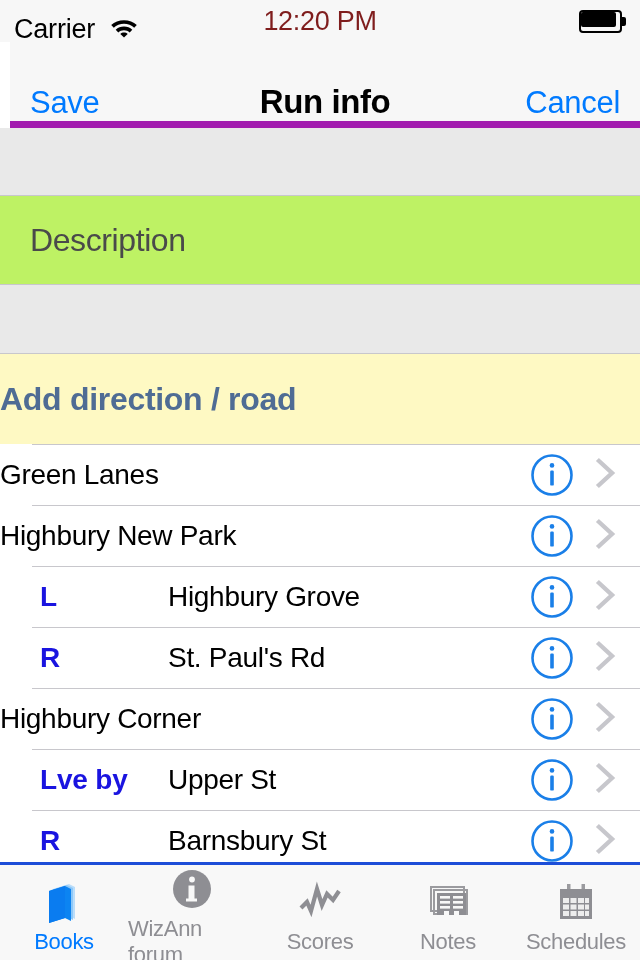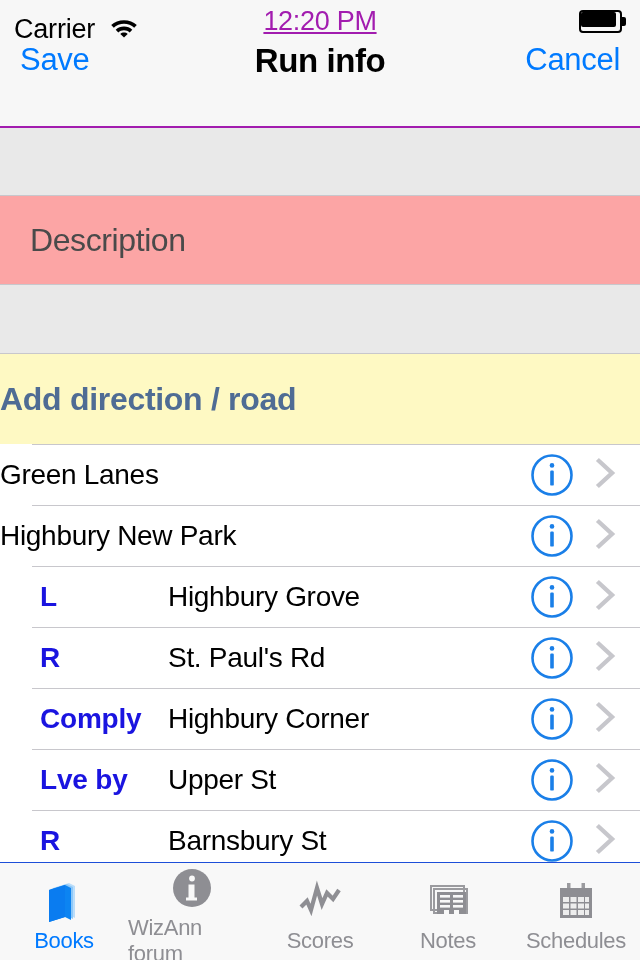--- a/index.html
+++ b/index.html
@@ -16,64 +16,63 @@
   .status-bar {
     height: 42px; background: #f7f7f7;
     display: flex; align-items: center;
     padding: 0 14px; position: relative;
   }
   .status-left { display: flex; align-items: center; gap: 14px; margin-top: 16px; }
   .status-carrier { font-size: 27px; color: #000; letter-spacing: -0.2px; }
   .wifi-icon { display: block; }
   .status-time {
     position: absolute; left: 0; right: 0; text-align: center;
-    font-size: 27px; color: #a21caf; font-weight: 500; letter-spacing: -0.3px;
+    font-size: 27px; color: #7f1d1d; font-weight: 500; letter-spacing: -0.3px;
     pointer-events: none;
-    text-decoration: underline;
   }
   .status-right { margin-left: auto; display: flex; align-items: center; }
   .battery { position: relative; width: 47px; height: 23px; }
   .battery-body {
     position: absolute; left: 0; top: 0; width: 43px; height: 23px;
     border: 2px solid #000; border-radius: 4px;
   }
   .battery-fill {
     position: absolute; left: 2px; top: 2px; width: 35px; height: 15px;
     background: #000; border-radius: 2px;
   }
   .battery-cap {
     position: absolute; right: 0; top: 7px; width: 4px; height: 9px;
     background: #000; border-radius: 0 2px 2px 0;
   }
 
   
   .nav-bar {
     height: 86px; background: #f7f7f7;
-    border-bottom: 2px solid #a21caf;
-    display: flex; align-items: flex-start; justify-content: space-between;
-    padding: 0 20px; position: relative;
+    border-bottom: 7px solid #a21caf;
+    display: flex; align-items: flex-end; justify-content: space-between;
+    padding: 0 20px; position: relative; margin-left: 10px;
   }
   .nav-btn {
     font-size: 31px; color: #007aff; cursor: pointer;
     background: none; border: none; font-family: inherit;
     letter-spacing: -0.3px;
   }
   .nav-title {
     position: absolute; left: 0; right: 0; text-align: center;
     font-size: 33px; font-weight: bold; color: #000;
     pointer-events: none; letter-spacing: -0.4px;
   }
 
   
   .gap { background: #e9e9e9; border-bottom: 1px solid #c8c7cc; }
   .gap-top { height: 68px; border-top: none; }
   .gap-mid { height: 70px; border-top: 1px solid #c8c7cc; }
 
   .desc-row {
-    height: 88px; background: #fca5a5;
+    height: 88px; background: #bef264;
     display: flex; align-items: center; padding: 12px 30px;
     gap: 6px; cursor: pointer;
   }
   .desc-label { font-size: 32px; color: #4a4a4a; letter-spacing: -0.4px; }
   .desc-value {
     font-size: 32px; color: #1a14e0; letter-spacing: -0.4px;
     white-space: nowrap; overflow: hidden; text-overflow: ellipsis;
   }
 
   
@@ -108,21 +107,21 @@
   }
   .info-icon {
     width: 44px; height: 44px; flex: 0 0 44px;
     margin-right: 14px; cursor: pointer;
   }
   .chevron { width: 34px; flex: 0 0 34px; margin-right: 18px; }
 
   
   .tab-bar {
     position: absolute; left: 0; bottom: 0; width: 640px; height: 98px;
-    background: #f8f8f8; border-top: 1px solid #1d4ed8;
+    background: #f8f8f8; border-top: 3px solid #1d4ed8;
     display: flex;
   }
   .tab {
     flex: 1; display: flex; flex-direction: column;
     align-items: center; justify-content: center; gap: 2px;
     cursor: pointer; padding-top: 6px;
   }
   .tab-icon { height: 50px; display: flex; align-items: center; justify-content: center; }
   .tab-label { font-size: 22px; color: #8e8e93; letter-spacing: -0.3px; }
   .tab.active .tab-label { color: #007aff; }
@@ -212,21 +211,20 @@
         <span class="info-icon"><svg width="44" height="44" viewBox="0 0 44 44">
   <circle cx="22" cy="22" r="19.5" fill="none" stroke="#1a7fe8" stroke-width="2.6"></circle>
   <circle cx="22" cy="12.4" r="2.3" fill="#1a7fe8"></circle>
   <rect x="20.2" y="17.6" width="3.6" height="15" rx="1.2" fill="#1a7fe8"></rect>
 </svg></span>
         <span class="chevron"><svg width="34" height="34" viewBox="0 0 34 34">
   <path d="M11 5 L24 17 L11 29" fill="none" stroke="#c7c7cc" stroke-width="4.4" stroke-linecap="square" stroke-linejoin="miter"></path>
 </svg></span>
       </div>
       <div class="list-row">
-        <span class="row-dir">Comply</span>
         <span class="row-road">Highbury Corner</span>
         <span class="info-icon"><svg width="44" height="44" viewBox="0 0 44 44">
   <circle cx="22" cy="22" r="19.5" fill="none" stroke="#1a7fe8" stroke-width="2.6"></circle>
   <circle cx="22" cy="12.4" r="2.3" fill="#1a7fe8"></circle>
   <rect x="20.2" y="17.6" width="3.6" height="15" rx="1.2" fill="#1a7fe8"></rect>
 </svg></span>
         <span class="chevron"><svg width="34" height="34" viewBox="0 0 34 34">
   <path d="M11 5 L24 17 L11 29" fill="none" stroke="#c7c7cc" stroke-width="4.4" stroke-linecap="square" stroke-linejoin="miter"></path>
 </svg></span>
       </div>

